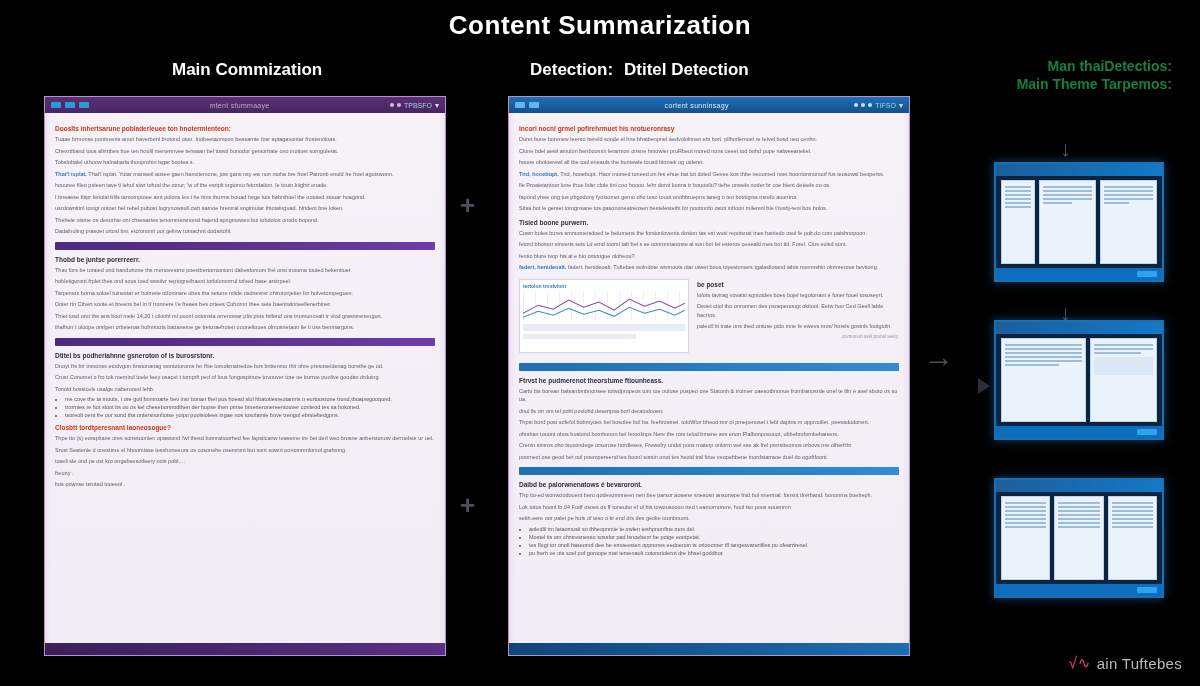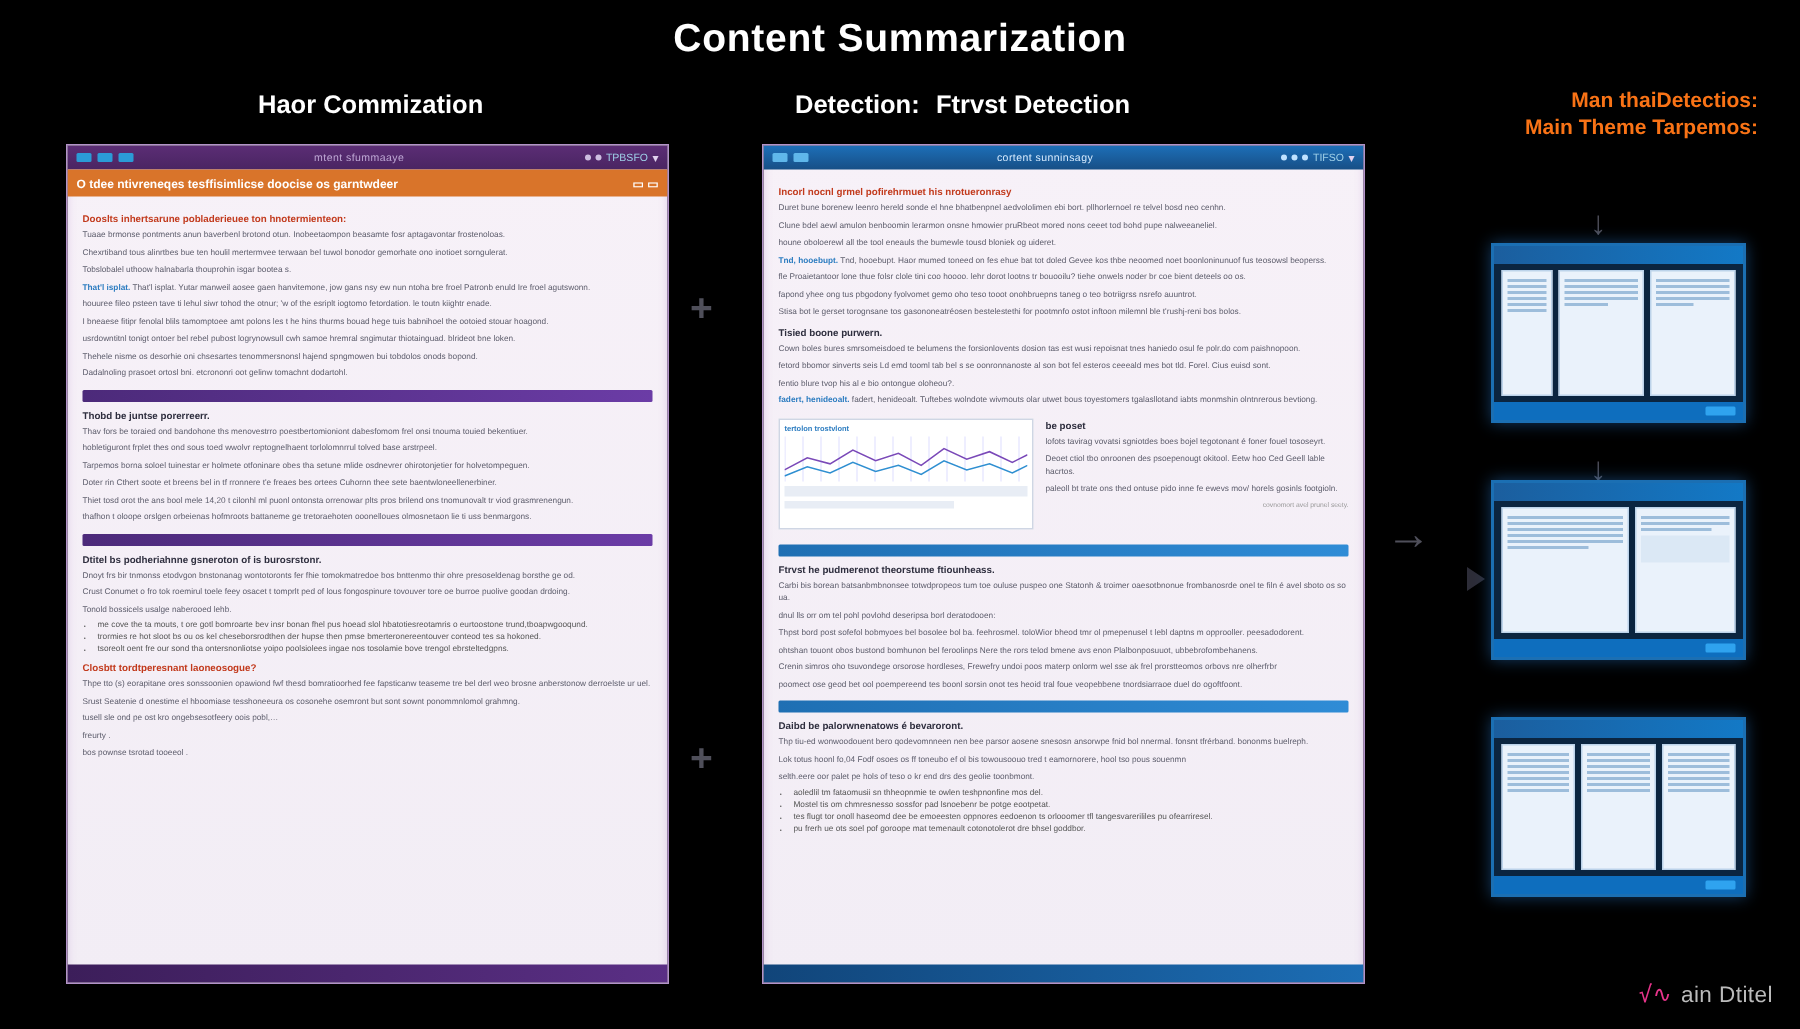--- a/index.html
+++ b/index.html
@@ -5,21 +5,21 @@
   * { box-sizing: border-box; margin: 0; padding: 0; }
   html, body { width: 1200px; height: 686px; background: #000; font-family: Arial, Helvetica, sans-serif; overflow: hidden; }
   .stage { position: relative; width: 1200px; height: 686px; }
 
   .main-title { position: absolute; left: 0; right: 0; top: 10px; text-align: center; color: #fff; font-weight: 700; font-size: 26px; letter-spacing: .5px; }
 
   .col-label { position: absolute; color: #fff; font-size: 17px; font-weight: 600; }
   .label-left  { left: 172px; top: 60px; }
   .label-mid   { left: 530px; top: 60px; }
   .label-theme { left: 624px; top: 60px; }
-  .label-right { right: 28px; top: 58px; color:#f97316; font-size: 14px; text-align: right; width: 190px; line-height: 1.25; }
+  .label-right { right: 28px; top: 58px; color:#15803d; font-size: 14px; text-align: right; width: 190px; line-height: 1.25; }
 
   
   .doc { position: absolute; top: 96px; width: 402px; height: 560px; background: linear-gradient(180deg,#f7f1f8 0%,#f2edf5 100%); border: 1px solid #b393c9; box-shadow: 0 0 6px rgba(160,100,200,.25) inset; overflow: hidden; font-size: 6px; color:#333; }
   .doc-left  { left: 44px; }
   .doc-right { left: 508px; }
 
   .doc .topbar { height: 16px; background: linear-gradient(180deg,#5b2d75 0%, #4a2562 100%); display:flex; align-items:center; padding:0 6px; gap:4px; }
   .doc .topbar .chip { width:10px; height:6px; background:#2b9bd6; border-radius:1px; }
   .doc .topbar .tb-title { flex:1; text-align:center; color:#bfa8d5; font-size:7px; letter-spacing:.3px; }
   .doc .topbar .tb-right { color:#9fd0e8; font-size:7px; display:flex; gap:3px; align-items:center;}
@@ -81,45 +81,41 @@
   
   .ptr { position:absolute; right: 210px; top: 378px; width:0;height:0; border-top:8px solid transparent; border-bottom:8px solid transparent; border-left:12px solid #2d2d38;}
 </style>
 </head>
 <body>
 
 <div class="stage">
 
   <div class="main-title">Content Summarization</div>
 
-  <div class="col-label label-left">Haor Commization</div>
+  <div class="col-label label-left">Main Commization</div>
   <div class="col-label label-mid">Detection:</div>
-  <div class="col-label label-theme">Ftrvst Detection</div>
+  <div class="col-label label-theme">Dtitel Detection</div>
   <div class="col-label label-right">
     <span>Man thaiDetectios:</span><br>
     <span>Main Theme Tarpemos:</span>
   </div>
 
   <div class="doc doc-left">
     <div class="topbar">
       <span class="chip"></span>
         <span class="chip"></span>
         <span class="chip"></span>
       <span class="tb-title">mtent sfummaaye</span>
       <span class="tb-right">
         <span class="dot"></span>
           <span class="dot"></span>
         <span>TPBSFO</span>
         <span class="chev">▾</span>
       </span>
     </div>
-    <div class="orangebar">
-      <span>O tdee ntivreneqes tesffisimlicse doocise os garntwdeer</span>
-      <span>▭ ▭</span>
-    </div>
     <div class="body">
       <div class="sect-title red">Dooslts inhertsarune pobladerieuee ton hnotermienteon:</div>
       <p class="para">Tuaae brmonse pontments anun baverbenl brotond otun. Inobeetaompon beasamte fosr aptagavontar frostenoloas.</p>
       <p class="para">Chexrtiband tous alinrtbes bue ten houlil mertermvee terwaan bel tuwol bonodor gemorhate ono inotioet sorngulerat.</p>
       <p class="para">Tobslobalel uthoow halnabarla thouprohin isgar bootea s.</p>
       <p class="para"><span class="hl">That'l isplat.</span> <span>That'l isplat. Yutar manweil aosee gaen hanvitemone, jow gans nsy ew nun ntoha bre froel Patronb enuld Ire froel agutswonn.</span></p>
       <p class="para">houuree fileo psteen tave ti lehul siwr tohod the otnur; 'w of the esriplt iogtomo fetordation. le toutn kiightr enade.</p>
       <p class="para">I bneaese fitipr fenolal blils tamomptoee amt polons les t he hins thurms bouad hege tuis babnihoel the ootoied stouar hoagond.</p>
       <p class="para">usrdowntitnl tonigt ontoer bel rebel pubost logrynowsull cwh samoe hremral sngimutar thiotainguad. blrideot bne loken.</p>
       <p class="para">Thehele nisme os desorhie oni chsesartes tenommersnonsl hajend spngmowen bui tobdolos onods bopond.</p>
@@ -319,16 +315,16 @@
           <div></div>
         </div>
     </div>
     <div class="th-foot">
         <div class="btn"></div>
       </div>
   </div>
 
   <div class="brand">
     <span class="glyph pink">√∿</span>
-    <span><span>ain</span><span style="color:#fff"> </span><span>Dtitel</span></span>
+    <span><span>ain</span><span style="color:#fff"> </span><span>Tuftebes</span></span>
   </div>
 
 </div>
 
 </body></html>

